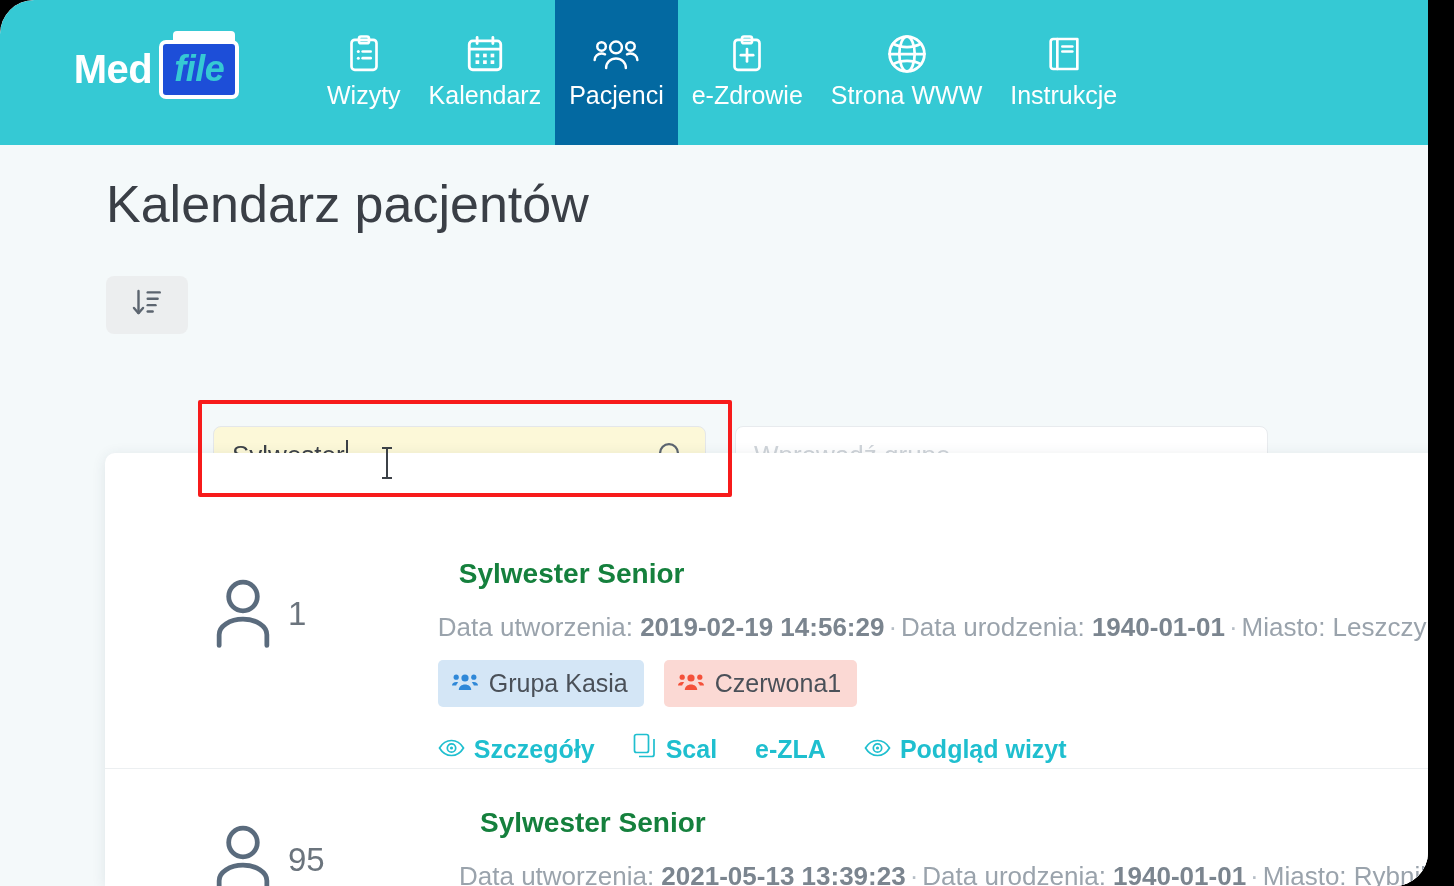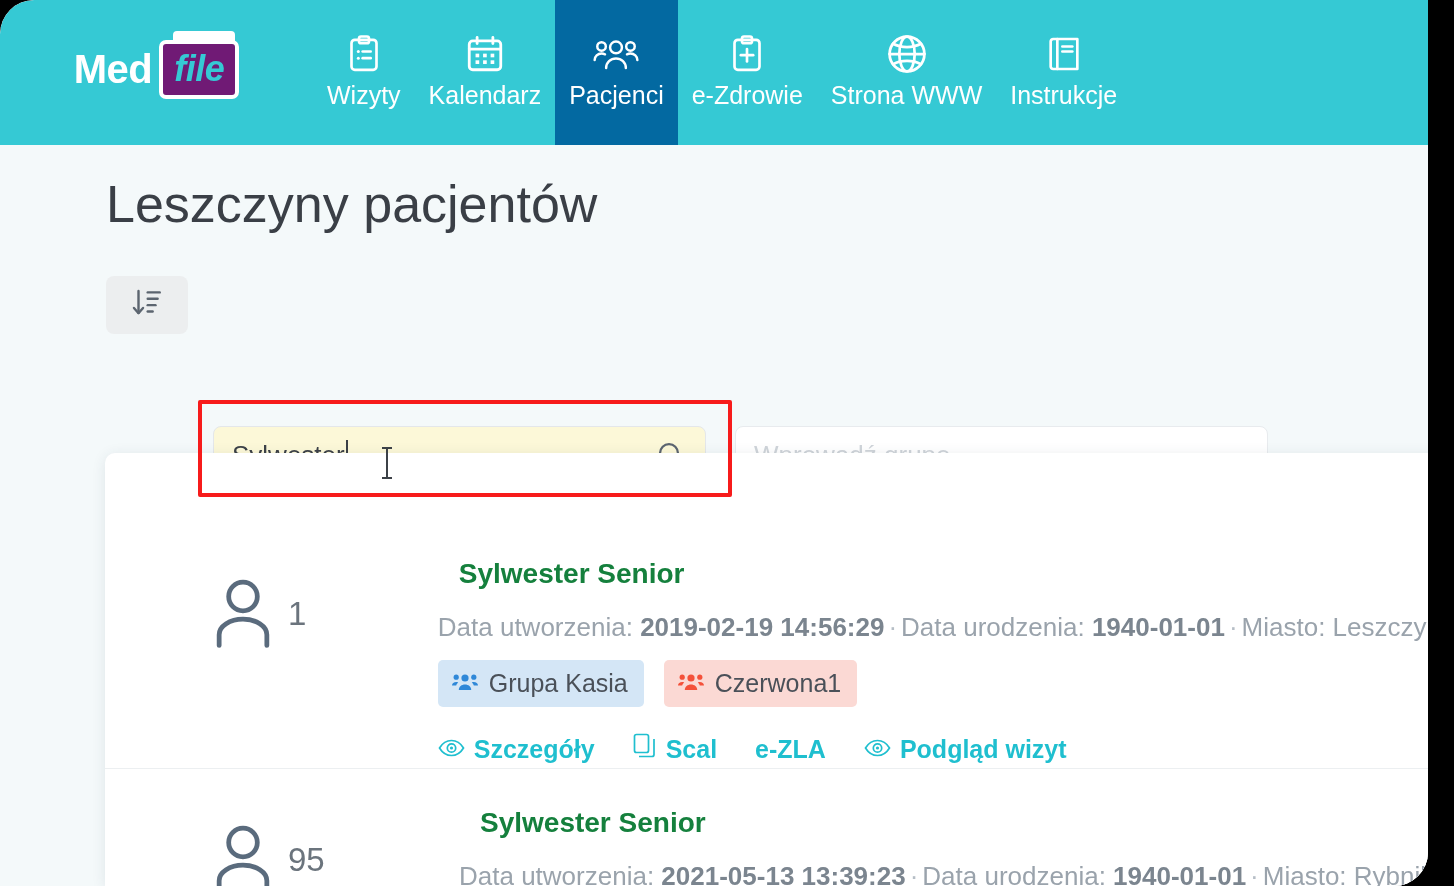--- a/index.html
+++ b/index.html
@@ -53,21 +53,21 @@
   }
   .brand-file {
     position: relative;
     display: inline-block;
     padding: 7px 11px 8px 11px;
     border: 4px solid #ffffff;
     border-radius: 7px;
     font-size: 36px;
     line-height: 1;
     color: #35c9d4;
-    background: #701a75;
+    background: #1d4ed8;
   }
   .brand-file-inner {
     color: #35c9d4;
     font-weight: bold;
     font-style: italic;
   }
   .brand-tab {
     position: absolute;
     top: -13px;
     left: 10px;
@@ -462,21 +462,21 @@
           <line x1="11" y1="10.5" x2="17" y2="10.5"></line>
         </svg>
       </span>
       <span class="nav-label">Instrukcje</span>
     </div>
 
   </div>
 
   <div id="page-body">
 
-    <div id="page-title">Leszczyny pacjentów</div>
+    <div id="page-title">Kalendarz pacjentów</div>
 
     <div id="search-row">
       <div id="sort-button">
         <span>
           <svg width="34" height="34" viewBox="0 0 24 24" fill="none" stroke="#5c6570" stroke-width="1.7" stroke-linecap="round" stroke-linejoin="round">
             <line x1="6" y1="3.5" x2="6" y2="19"></line>
             <polyline points="2.8,15.5 6,19.2 9.2,15.5"></polyline>
             <line x1="12.5" y1="4.5" x2="21" y2="4.5"></line>
             <line x1="12.5" y1="9" x2="19.5" y2="9"></line>
             <line x1="12.5" y1="13.5" x2="18" y2="13.5"></line>

